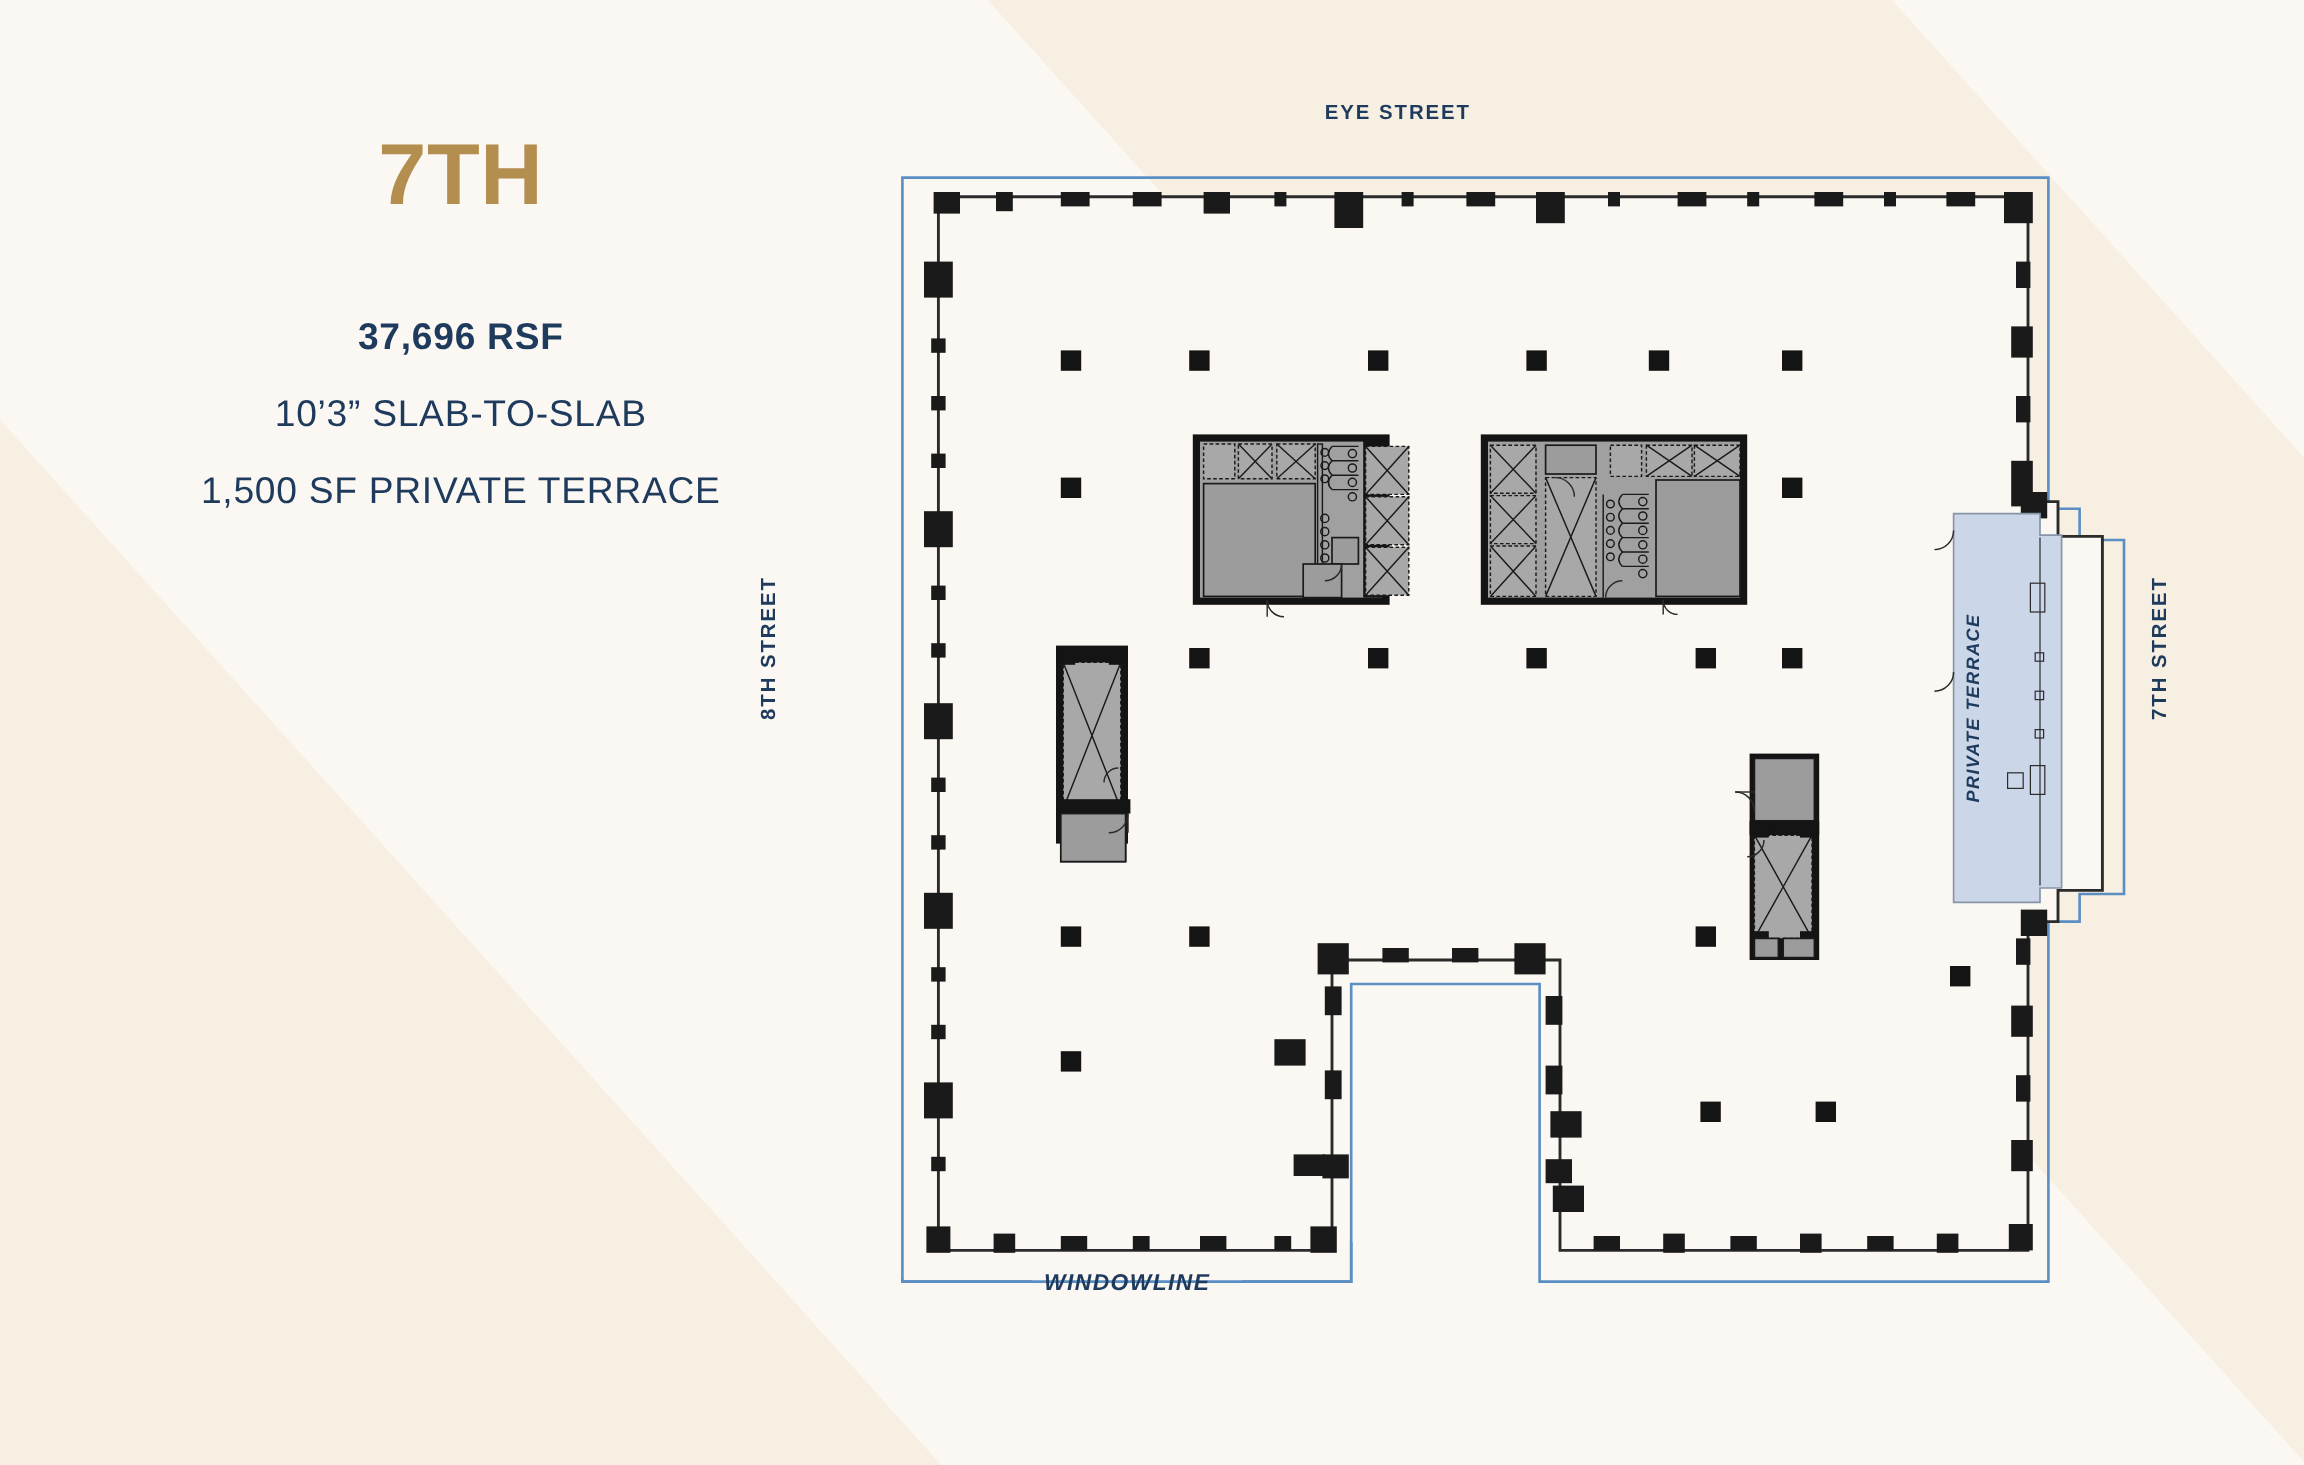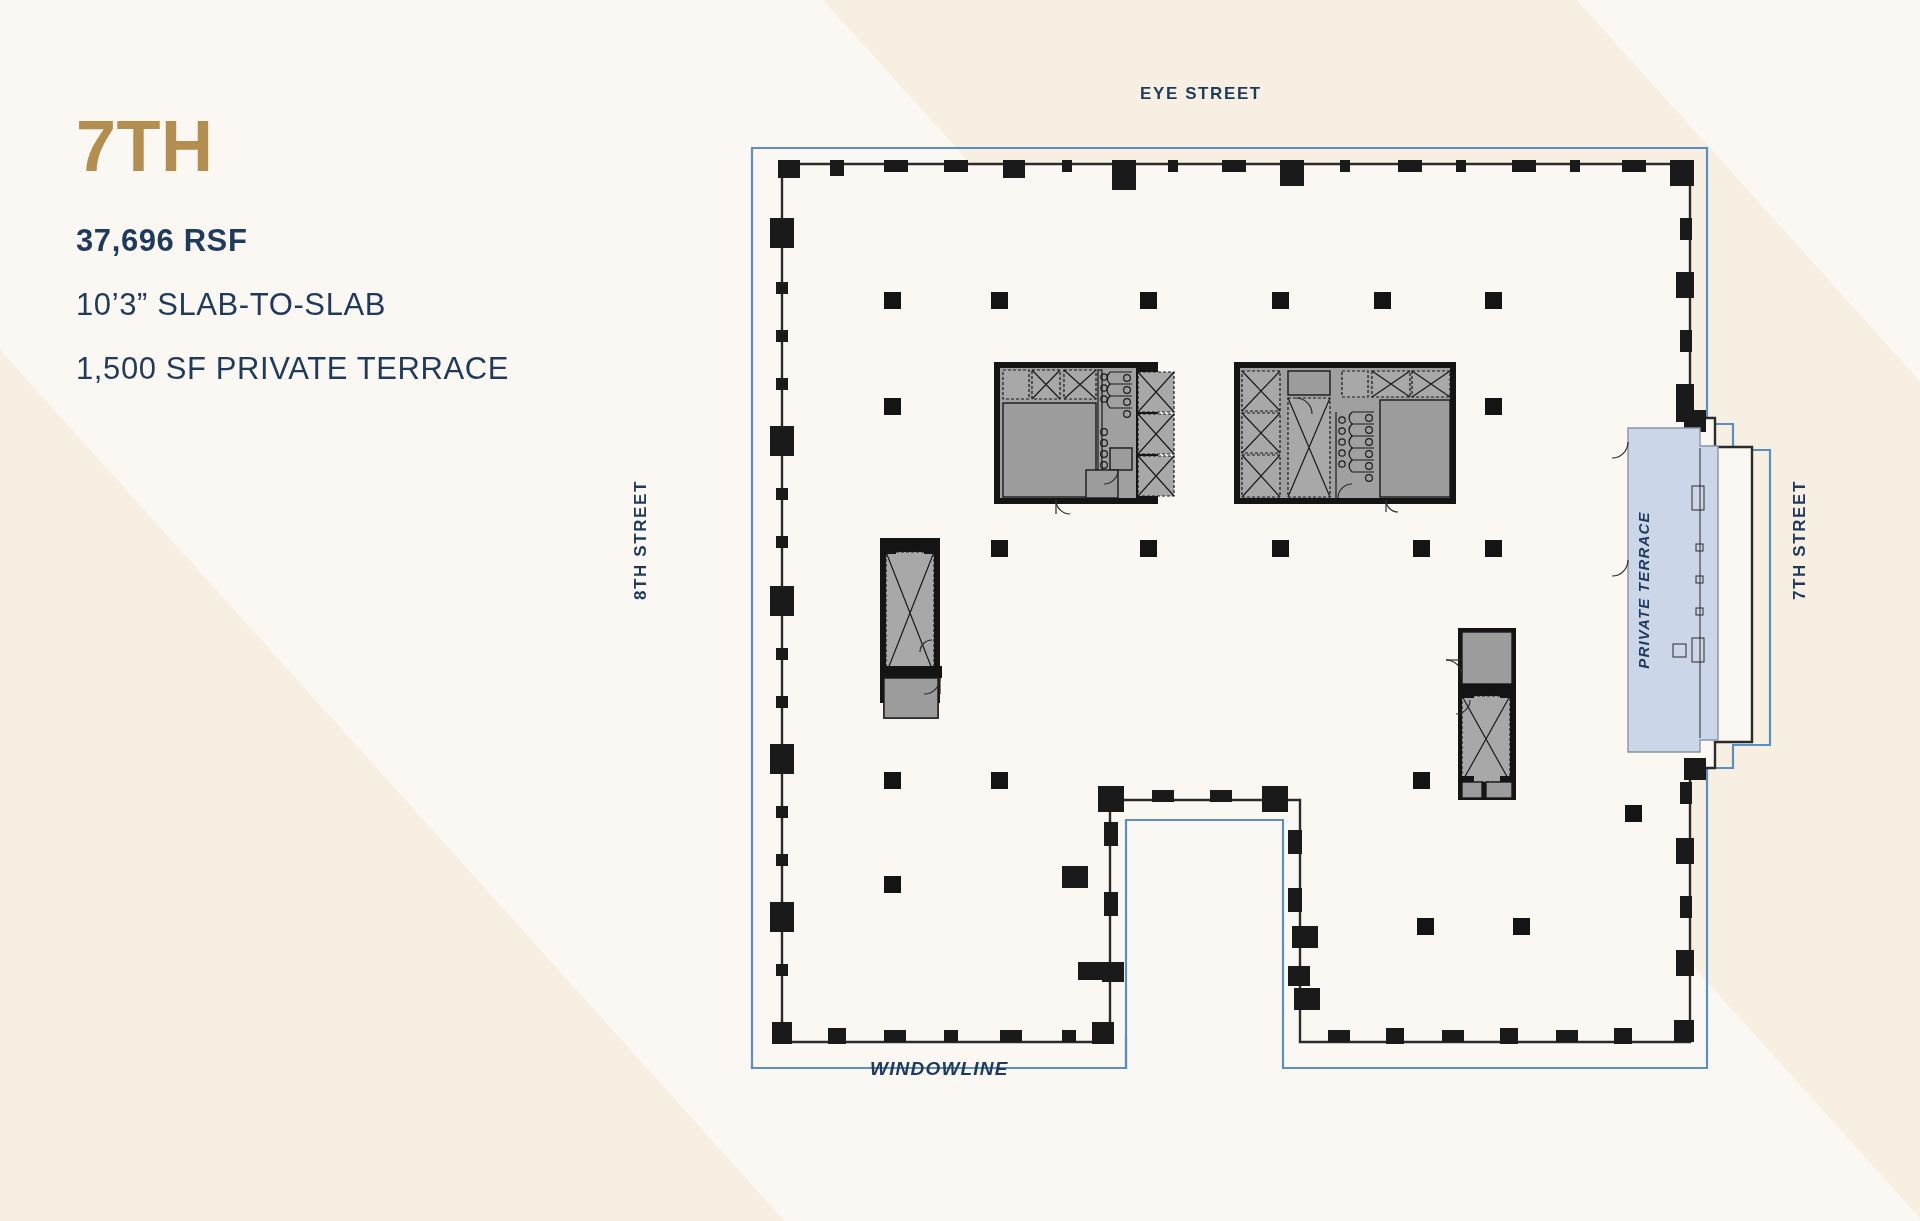--- a/index.html
+++ b/index.html
@@ -37,37 +37,38 @@
   .diag-band.b2 {
     left: 1190px;
     top: -900px;
     width: 560px;
     height: 2400px;
   }
 
   
   .info {
     position: absolute;
-    left: 76px;
+    left: 104px;
     top: 112px;
     width: 560px;
+    text-align: center;
   }
   .floor-title {
     font-size: 72px;
     font-weight: 700;
     line-height: 0.96;
     letter-spacing: 0.5px;
     color: #B38E4E;
     margin: 0;
   }
   .floor-title .ln {
     display: block;
   }
   .stats {
-    margin-top: 44px;
+    margin-top: 84px;
   }
   .stat {
     font-size: 31px;
     letter-spacing: 0.6px;
     color: #1E3A5C;
     line-height: 1.0;
     margin-bottom: 33px;
     white-space: nowrap;
   }
   .stat.bold {
@@ -76,21 +77,21 @@
 
   
   .street {
     position: absolute;
     color: #1E3A5C;
     font-size: 17px;
     font-weight: 700;
     letter-spacing: 1.6px;
     white-space: nowrap;
   }
-  .street.eye  { left: 1140px; top: 84px; }
+  .street.eye  { left: 1104px; top: 84px; }
   .street.st8  { left: 631px;  top: 600px; transform: rotate(-90deg); transform-origin: left top; }
   .street.st7  { left: 1790px; top: 600px; transform: rotate(-90deg); transform-origin: left top; }
 
   
   #plan {
     position: absolute;
     left: 0;
     top: 0;
   }
 

